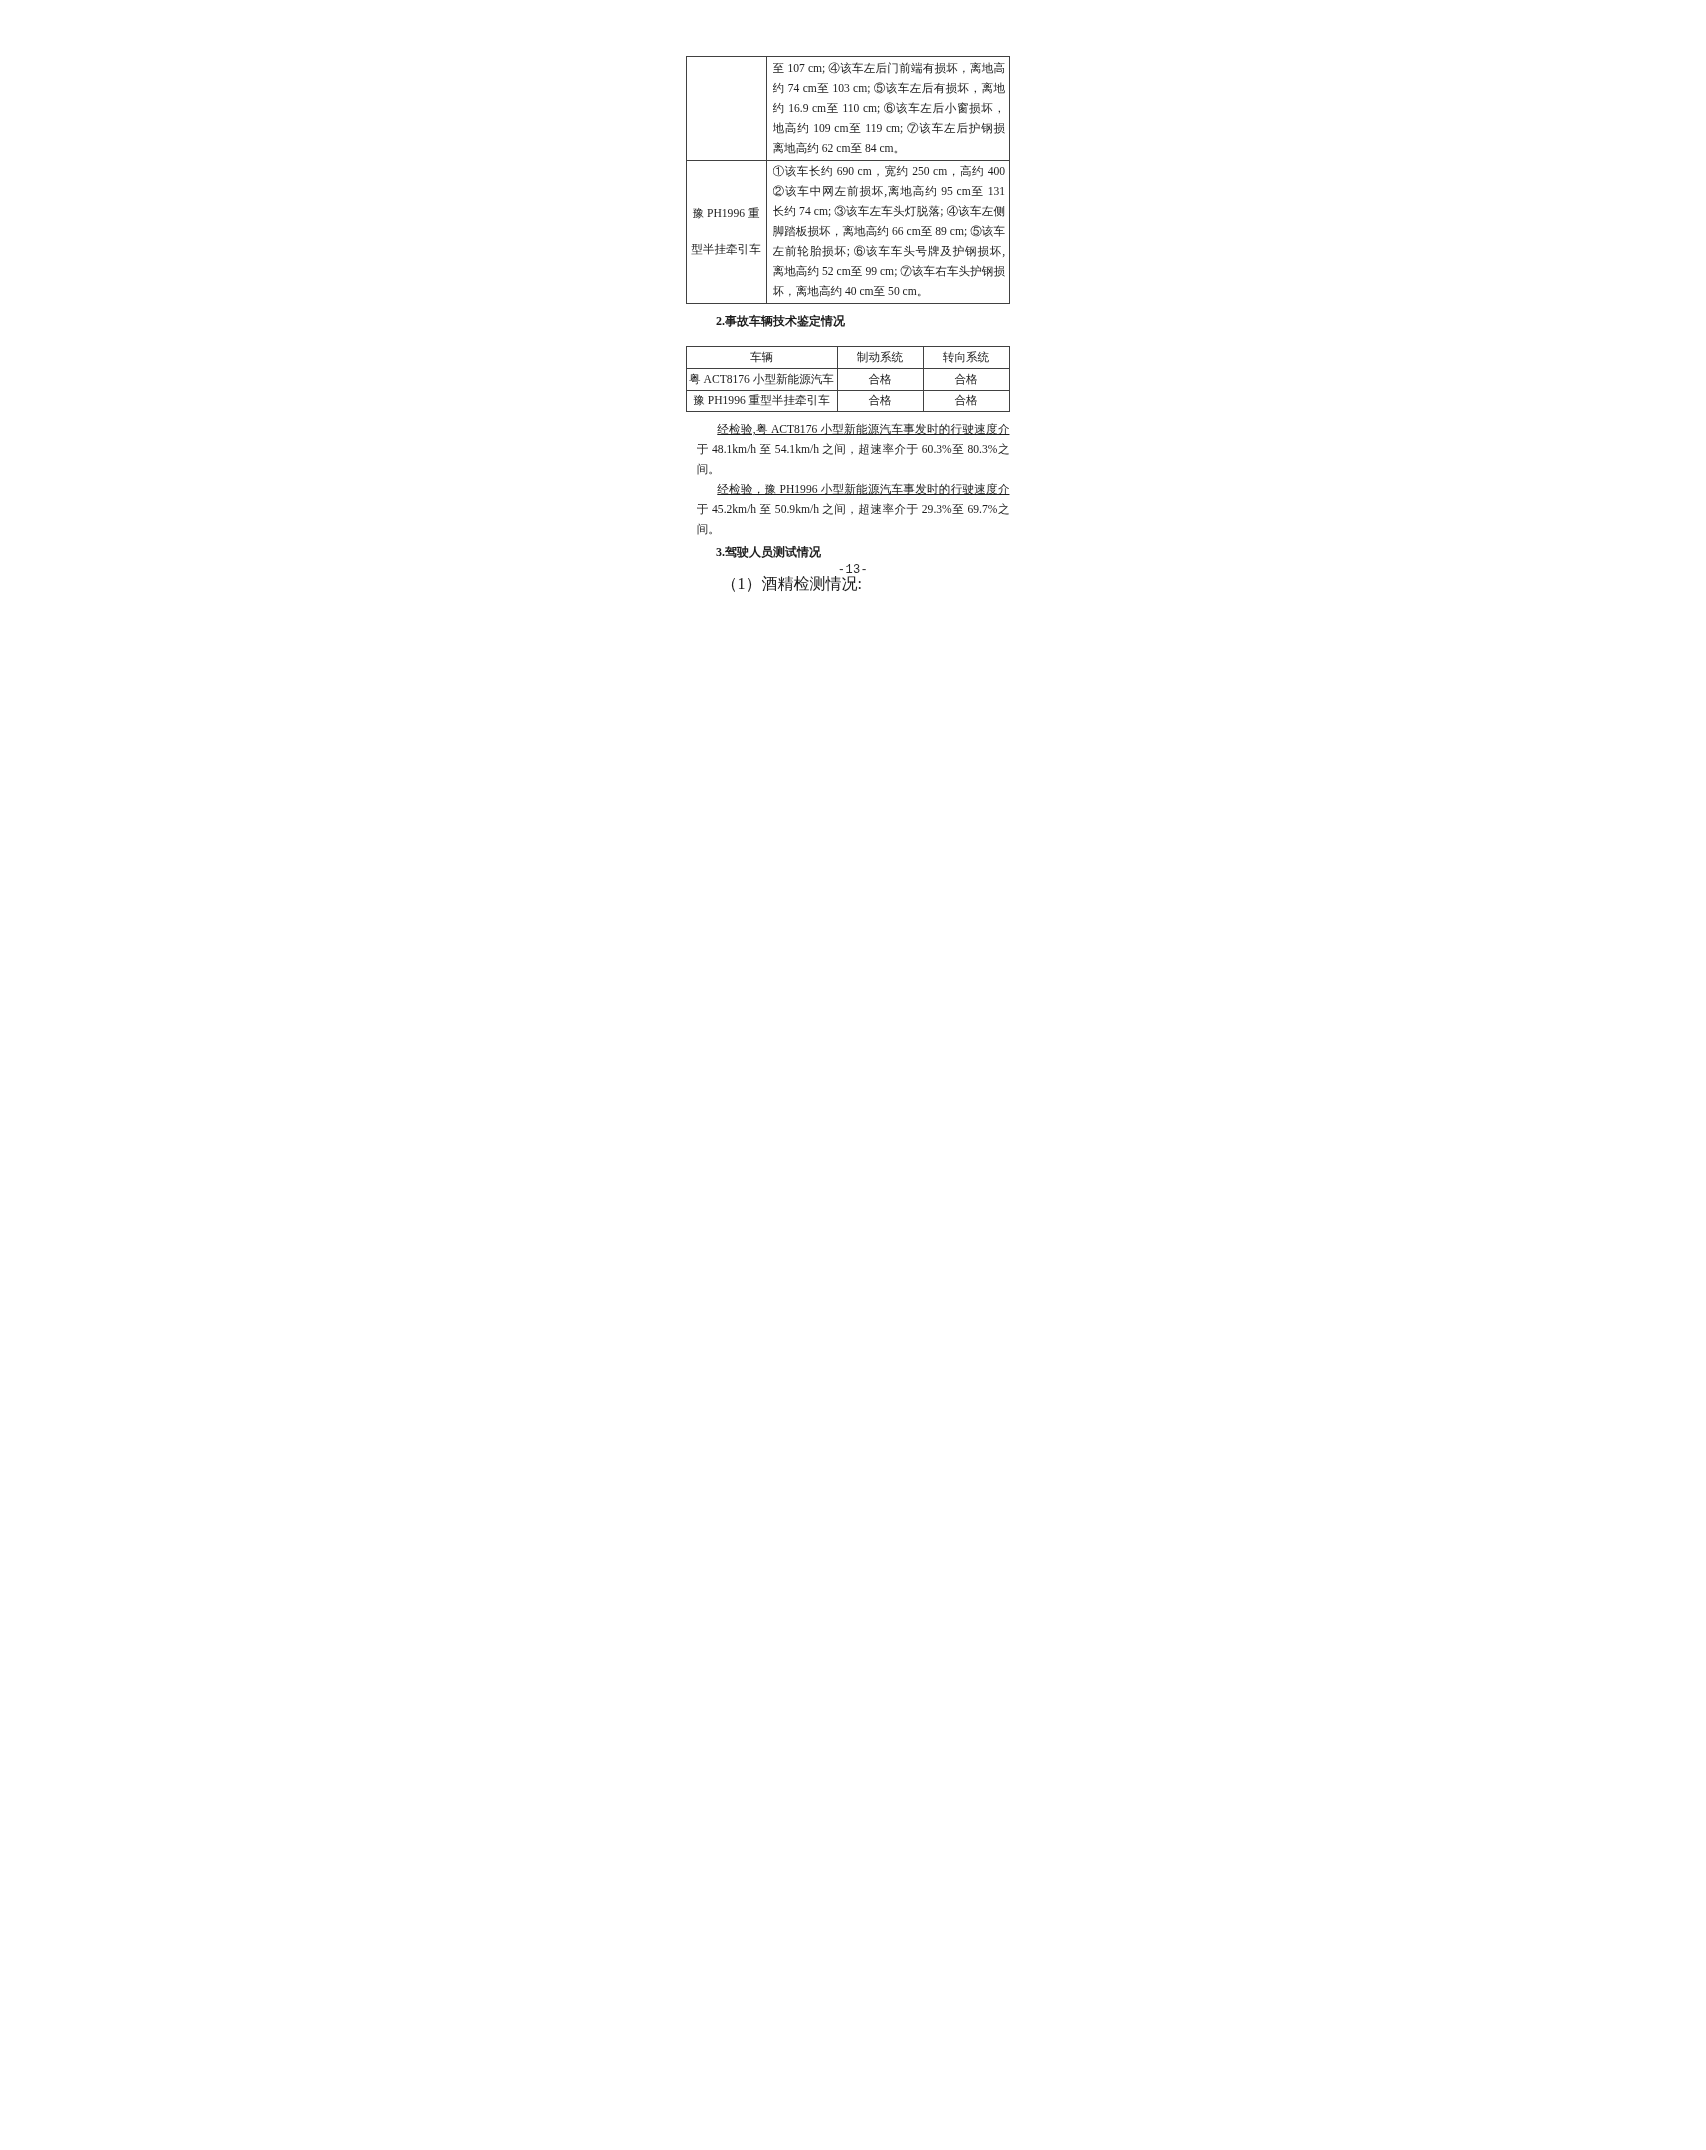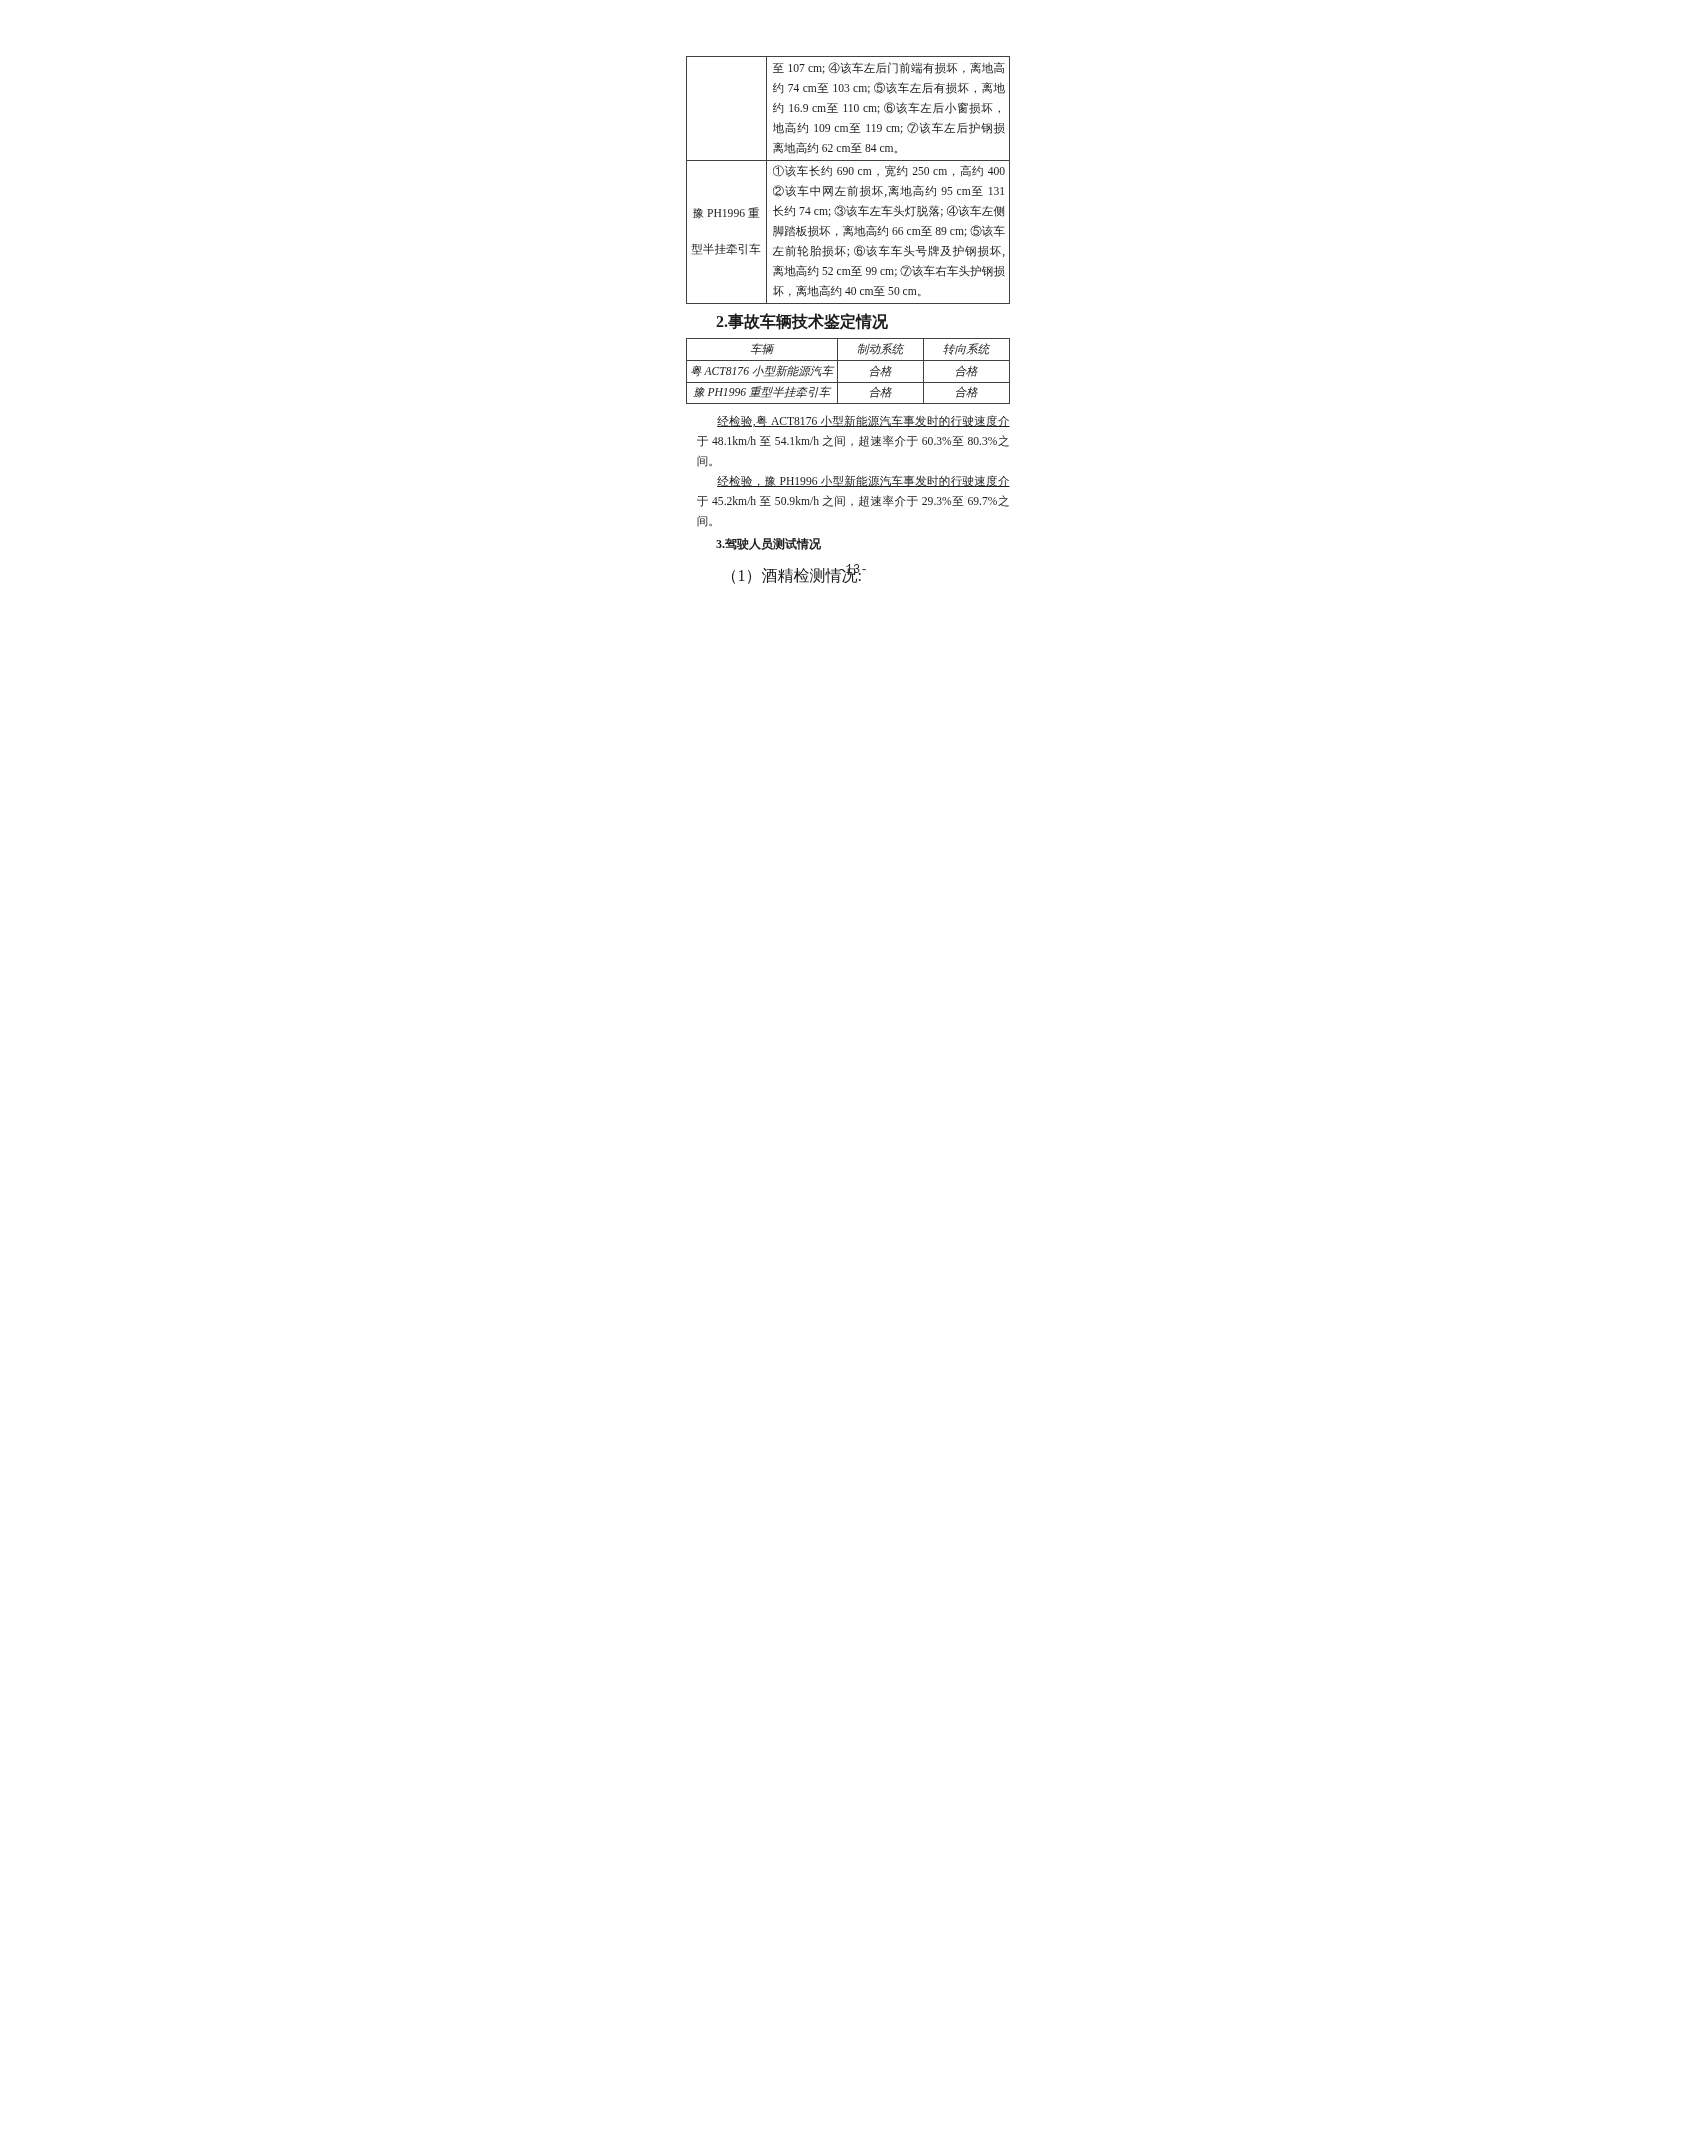--- a/index.html
+++ b/index.html
@@ -20,21 +20,21 @@
   .tbl{box-sizing:border-box;border:0.9px solid #414141;display:grid;background:#fff;}
   .t1{grid-template-columns:80px 1fr;}
   .t1 .cell{box-sizing:border-box;}
   .t1 .veh-cell{border-right:0.4px solid #414141;gap:16px;}
   .t1 .rowB{border-top:0.9px solid #414141;}
   .t1 .dmg-cell{padding:1.7px 3.4px 0.9px 6px;}
   .t1 .rowA.veh-cell{min-height:98px;}
   .t1 .rowA.dmg-cell{min-height:98px;}
   .t1 .rowB.veh-cell{min-height:142px;display:flex;flex-direction:column;justify-content:center;align-items:center;text-align:center;}
   .t1 .rowB.dmg-cell{min-height:142px;}
-  .t2{grid-template-columns:1fr 86px 86px;margin-top:8px;font-style:italic;}
+  .t2{grid-template-columns:1fr 86px 86px;margin-top:16px;}
   .t2 .cell{
     box-sizing:border-box;min-height:21.5px;
     display:flex;align-items:center;justify-content:center;
     text-align:center;
   }
   .t2 .c2,.t2 .c3{border-left:0.4px solid #414141;}
   .t2 .r1{border-top:0.9px solid #414141;}
   .t2 .r2{border-top:0.4px solid #414141;}
   
   .jline{
@@ -48,21 +48,21 @@
     text-align:center;
     text-align-last:left;
   }
   .para{padding-left:11.2px;}
   .para .ind{text-indent:20.6px;text-decoration:underline;}
   .h2title{
     font-weight:bold;
     line-height:17px;
     margin:8.6px 0 0 0;
     padding-left:30.5px;
-    font-size:16px;
+    font-size:12px;
   }
   .t2wrap{margin-top:3.4px;}
   .paras{margin-top:7.7px;}
   .h3title{
     font-weight:bold;
     padding-left:30.5px;
     font-size:12px;
     margin-top:1.7px;
   }
   .subsec{

